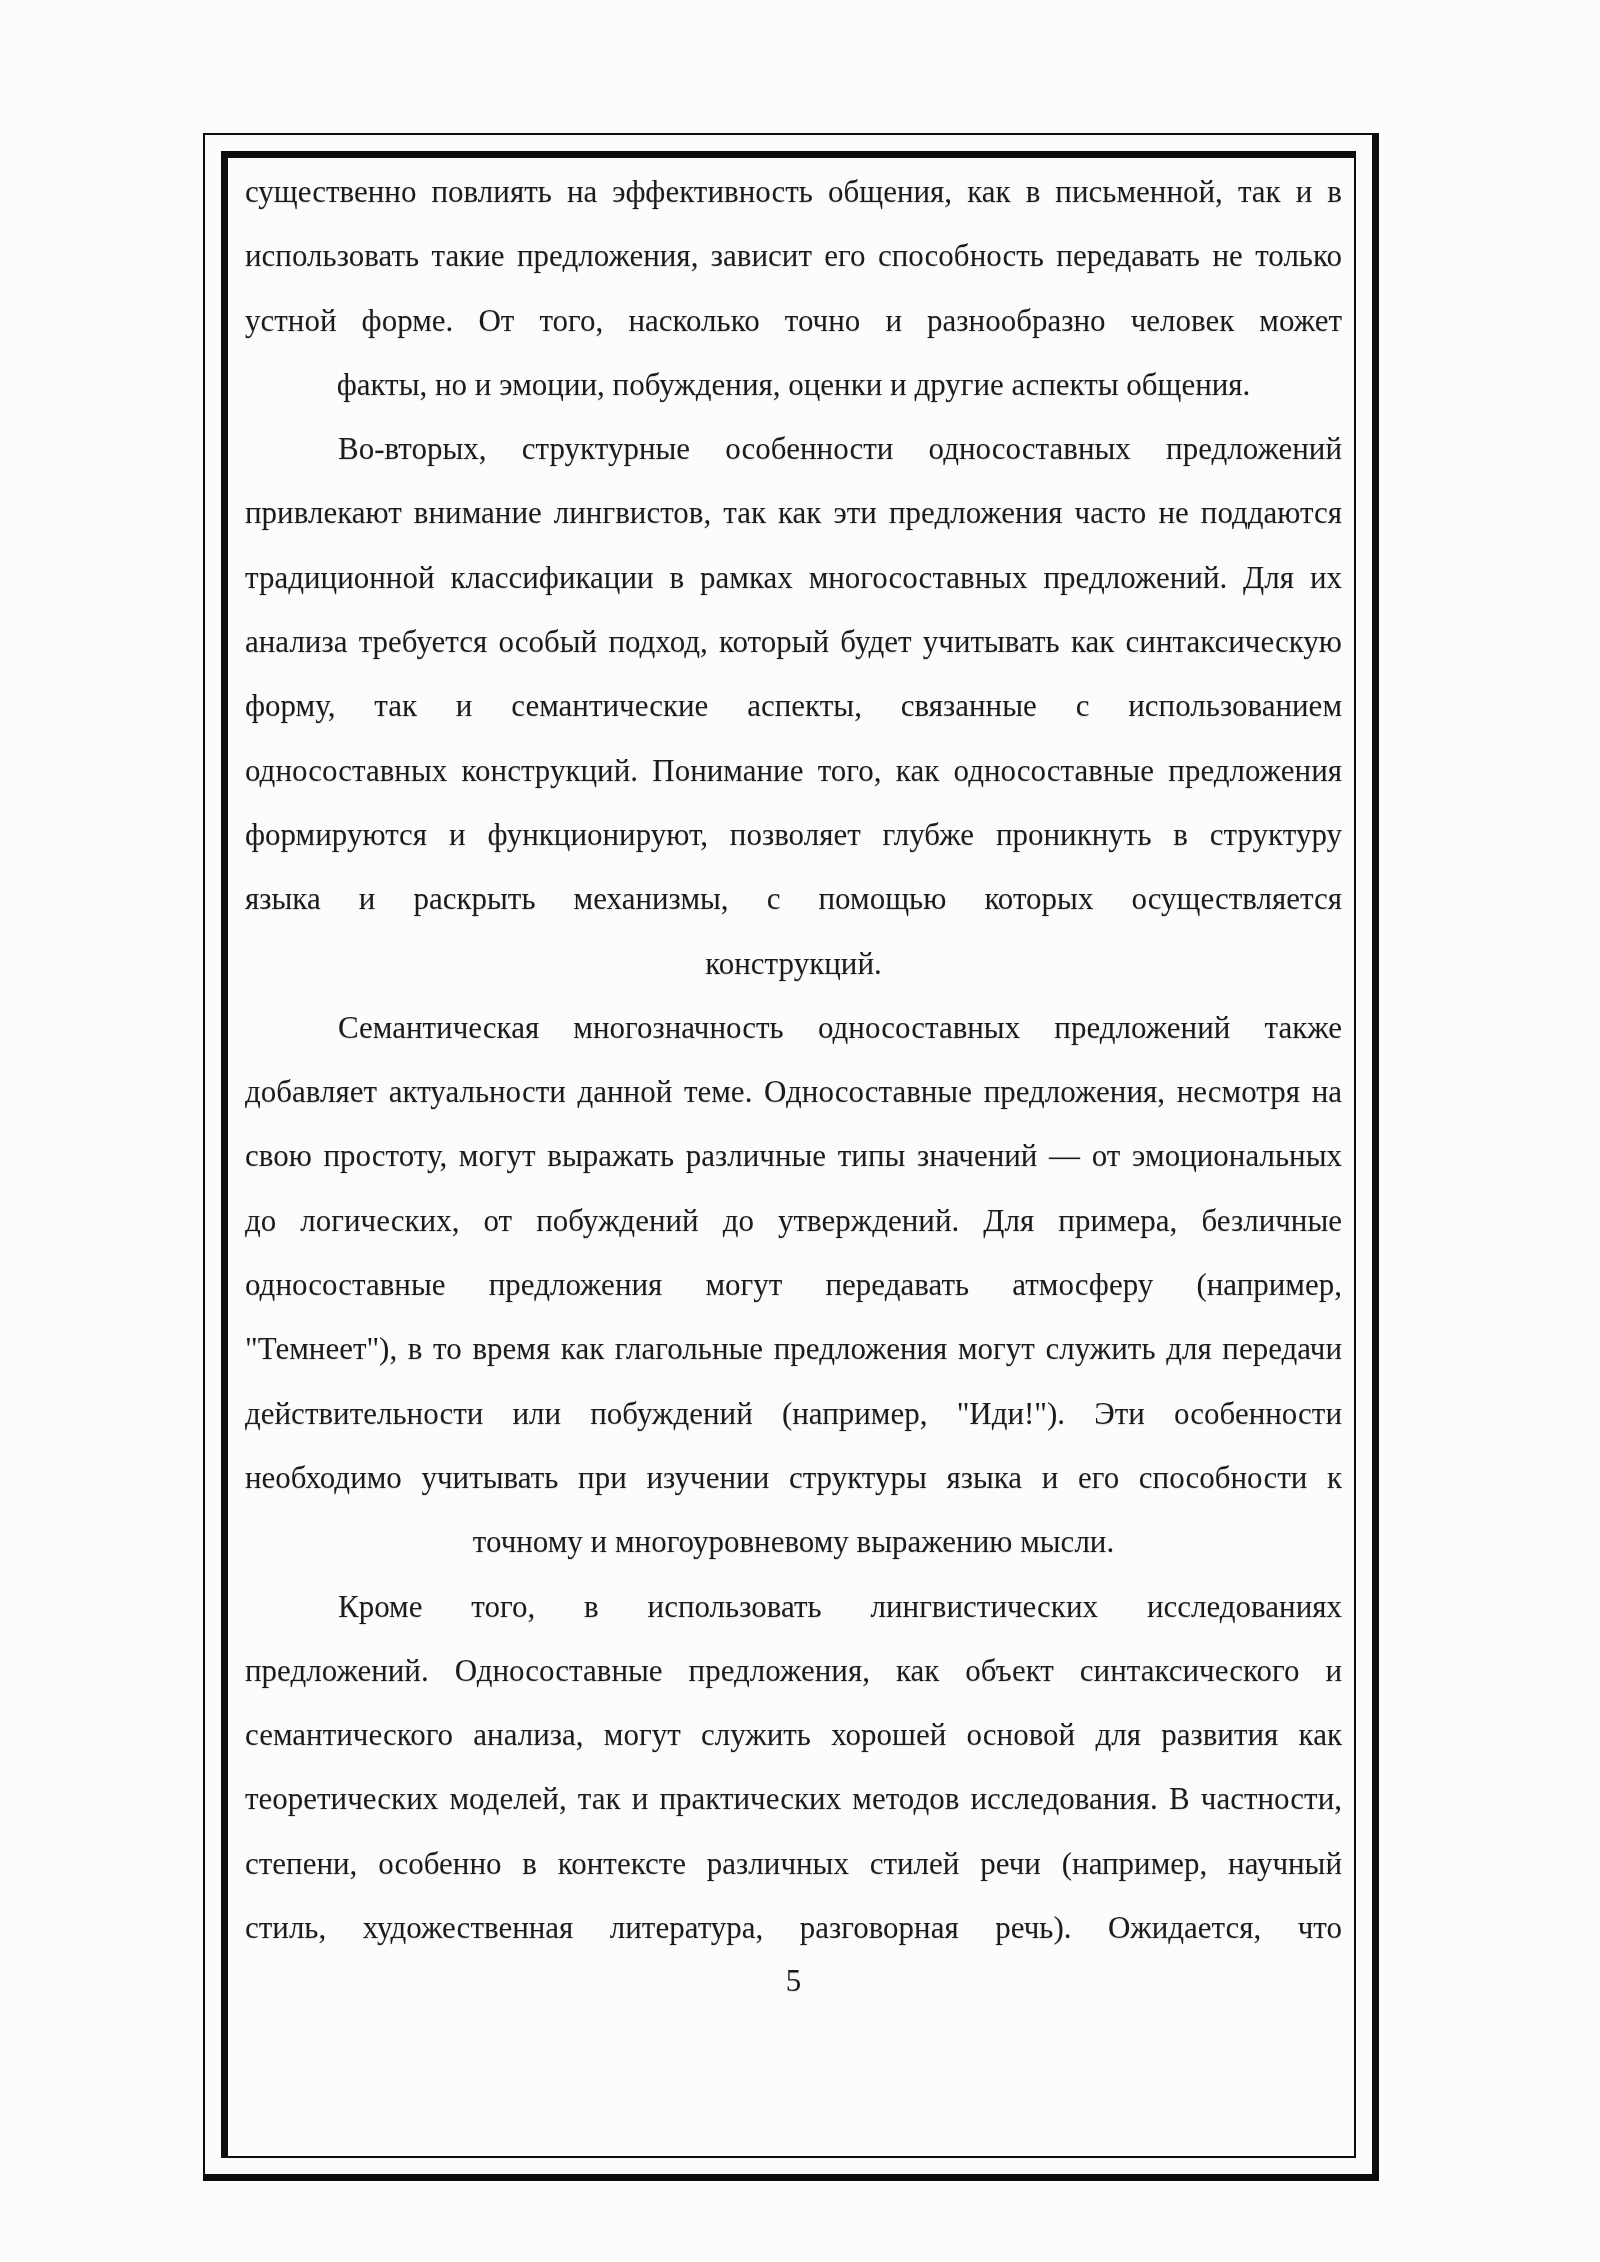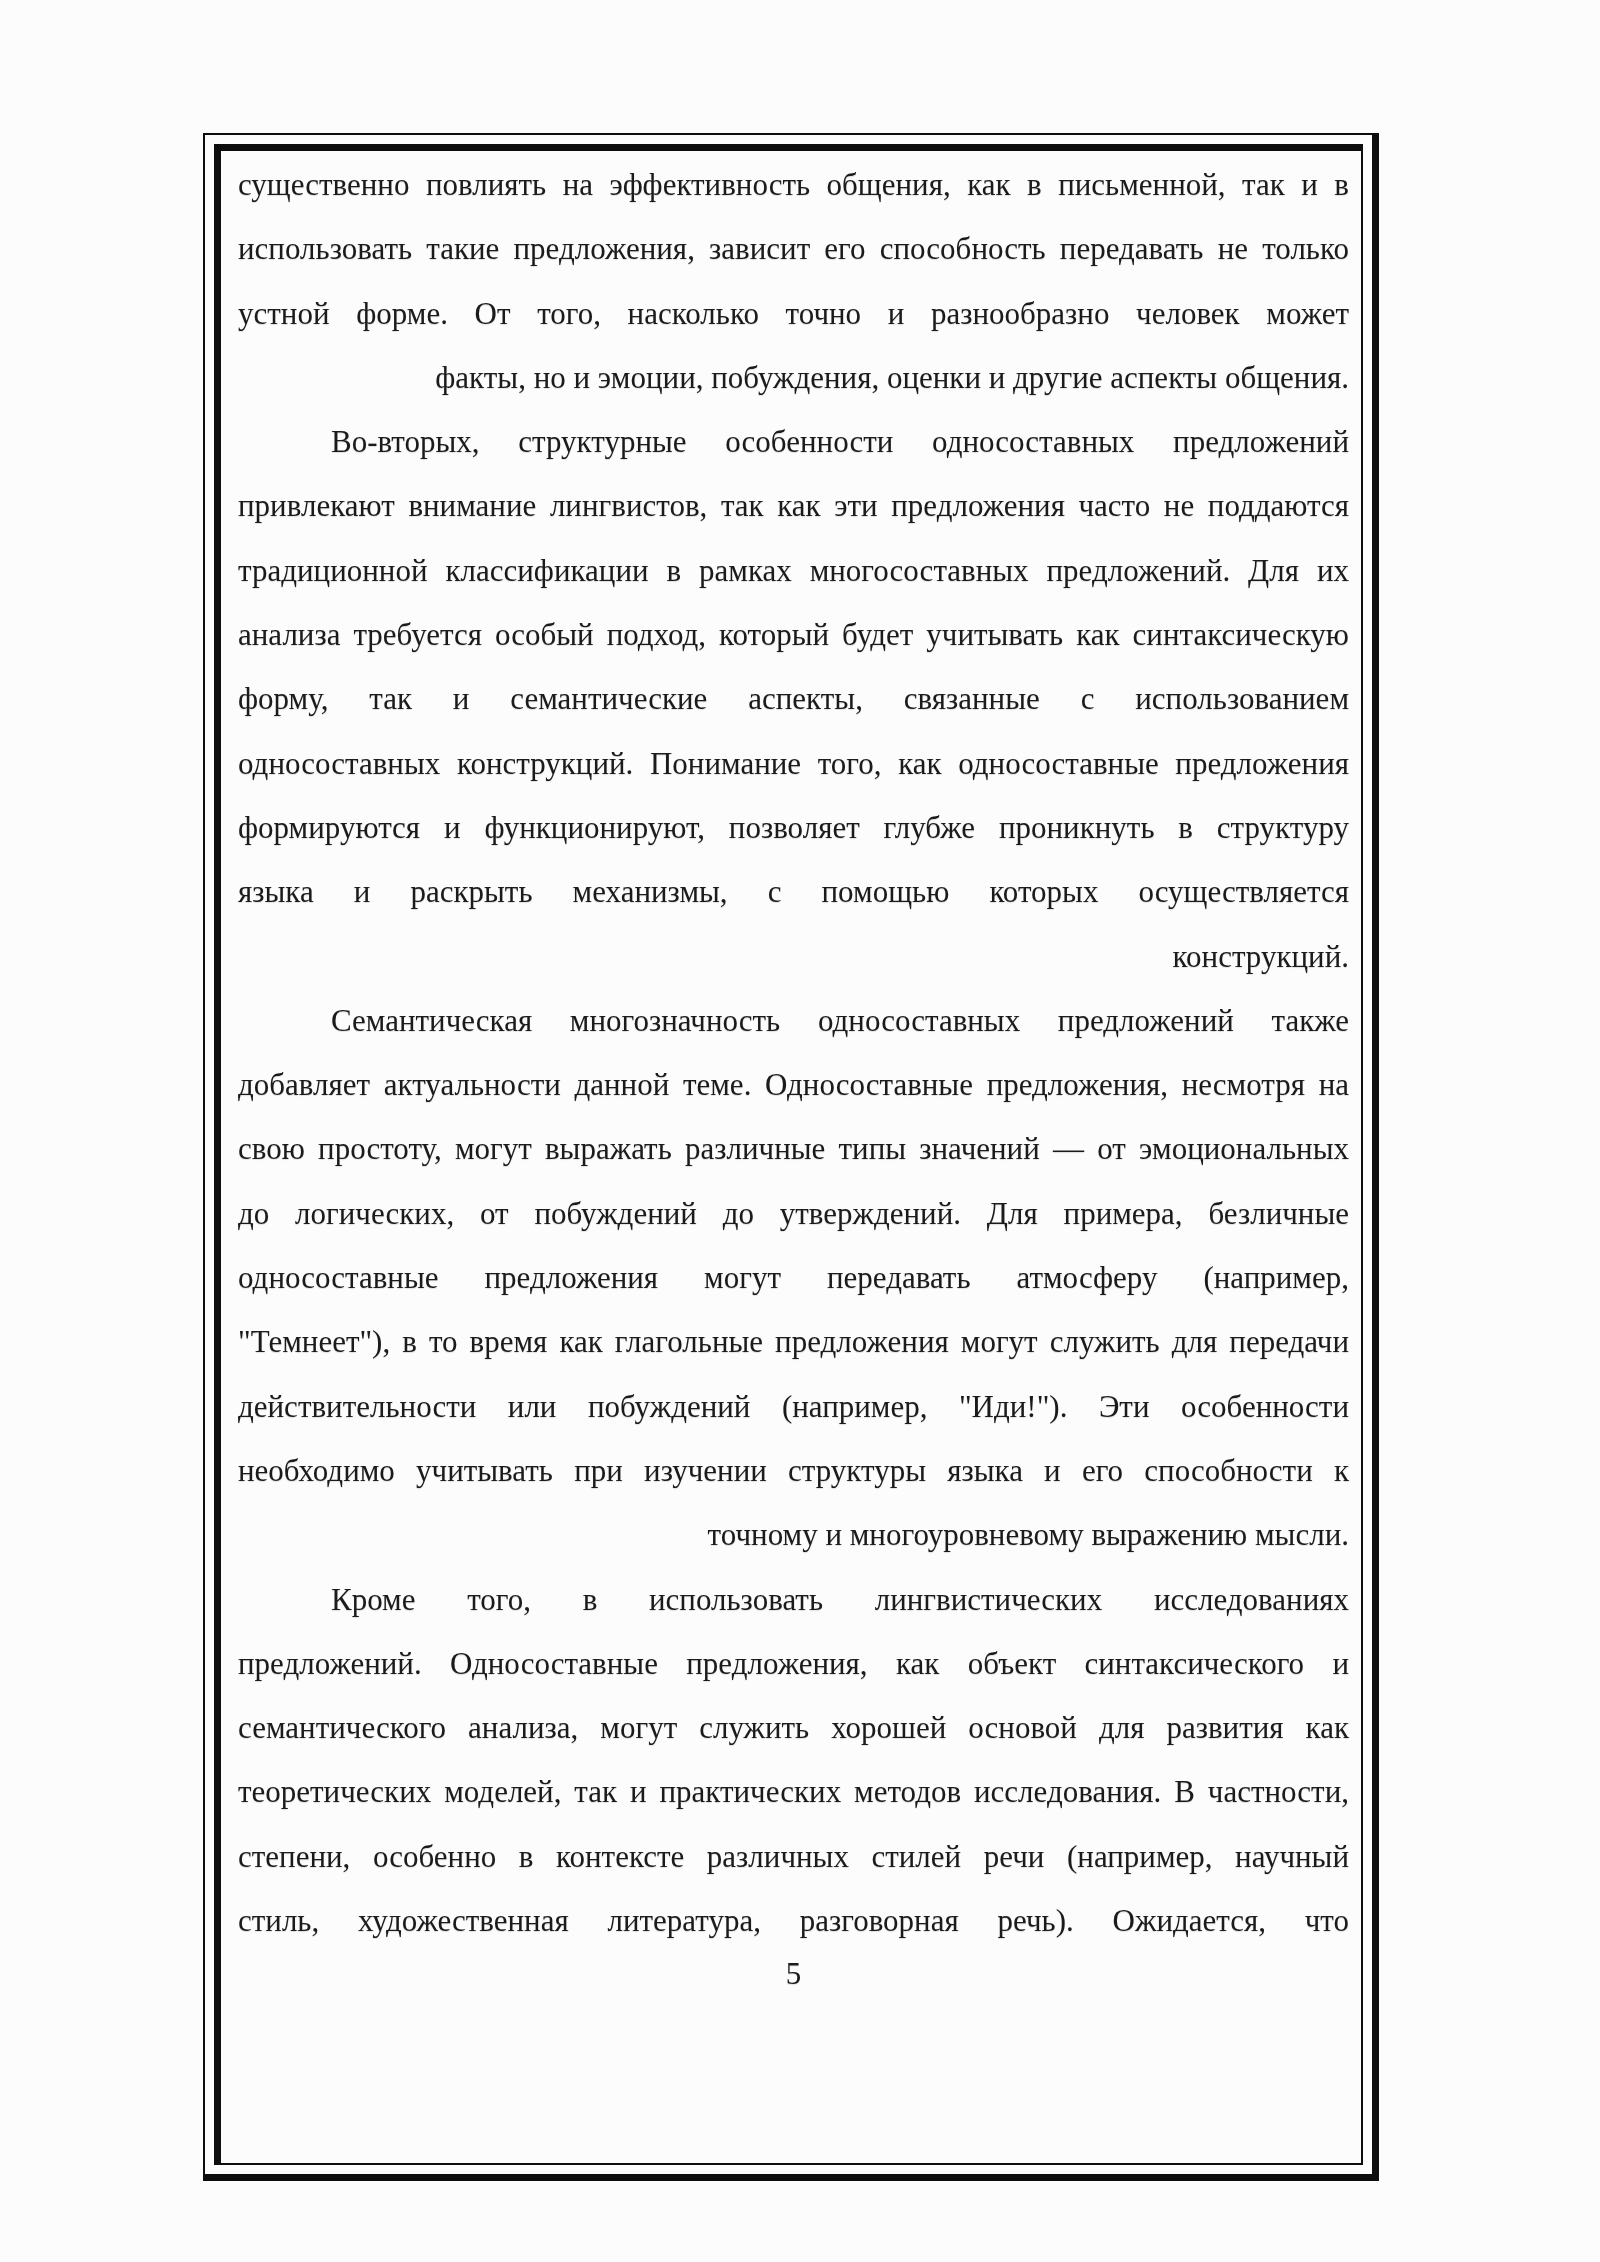--- a/index.html
+++ b/index.html
@@ -13,41 +13,41 @@
     background:var(--page-bg);
     position:relative;
     font-family:"Liberation Serif","DejaVu Serif",serif;
   }
   .frame-outer{
     position:absolute;left:203px;top:133px;
     width:1176px;height:2048px;
     box-sizing:border-box;
     border-style:solid;border-color:var(--border-color);
     border-width:2px 7px 7px 2px;
-    padding:9px;            
+    padding:16px;            
     background:var(--page-bg);
   }
   .frame-inner{
     width:100%;height:100%;
     box-sizing:border-box;
     border-style:solid;border-color:var(--border-color);
     border-width:7px 2px 2px 7px;
   }
   .content{
     width:100%;height:100%;
     box-sizing:border-box;
     padding:2px 12px 0 17px;
     color:var(--text-color);
     font-size:31px;
     line-height:64.3px;
     text-shadow:0 1px 1px rgba(0,0,0,0.12);
   }
   .line{
     white-space:pre-wrap;
-    text-align:right;
+    text-align:center;
   }
   .line.jl{
     text-align:justify;
     text-align-last:justify;
     text-justify:inter-word;
   }
   .line.ind{ text-indent:93px; }
   .b{ font-weight:normal; }
   .pagenum{
     text-align:center;

